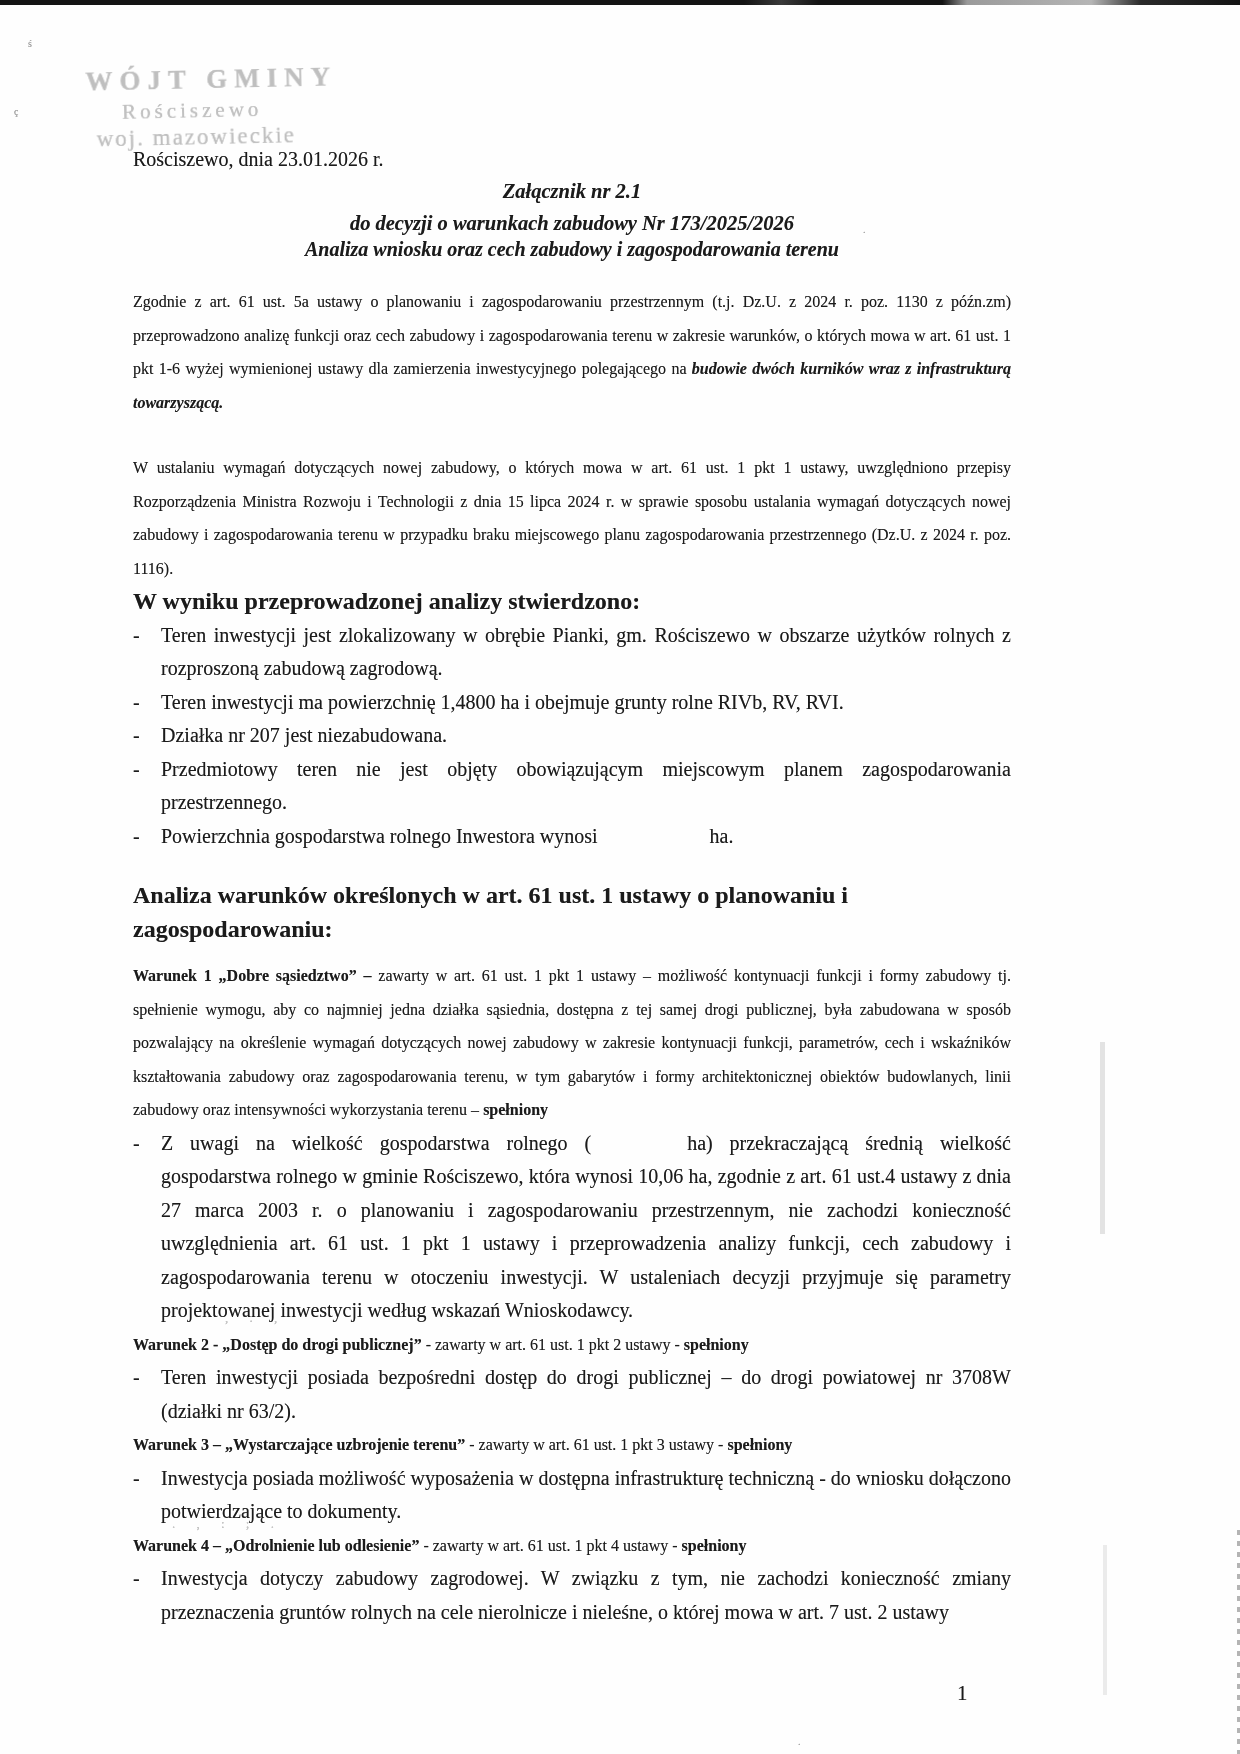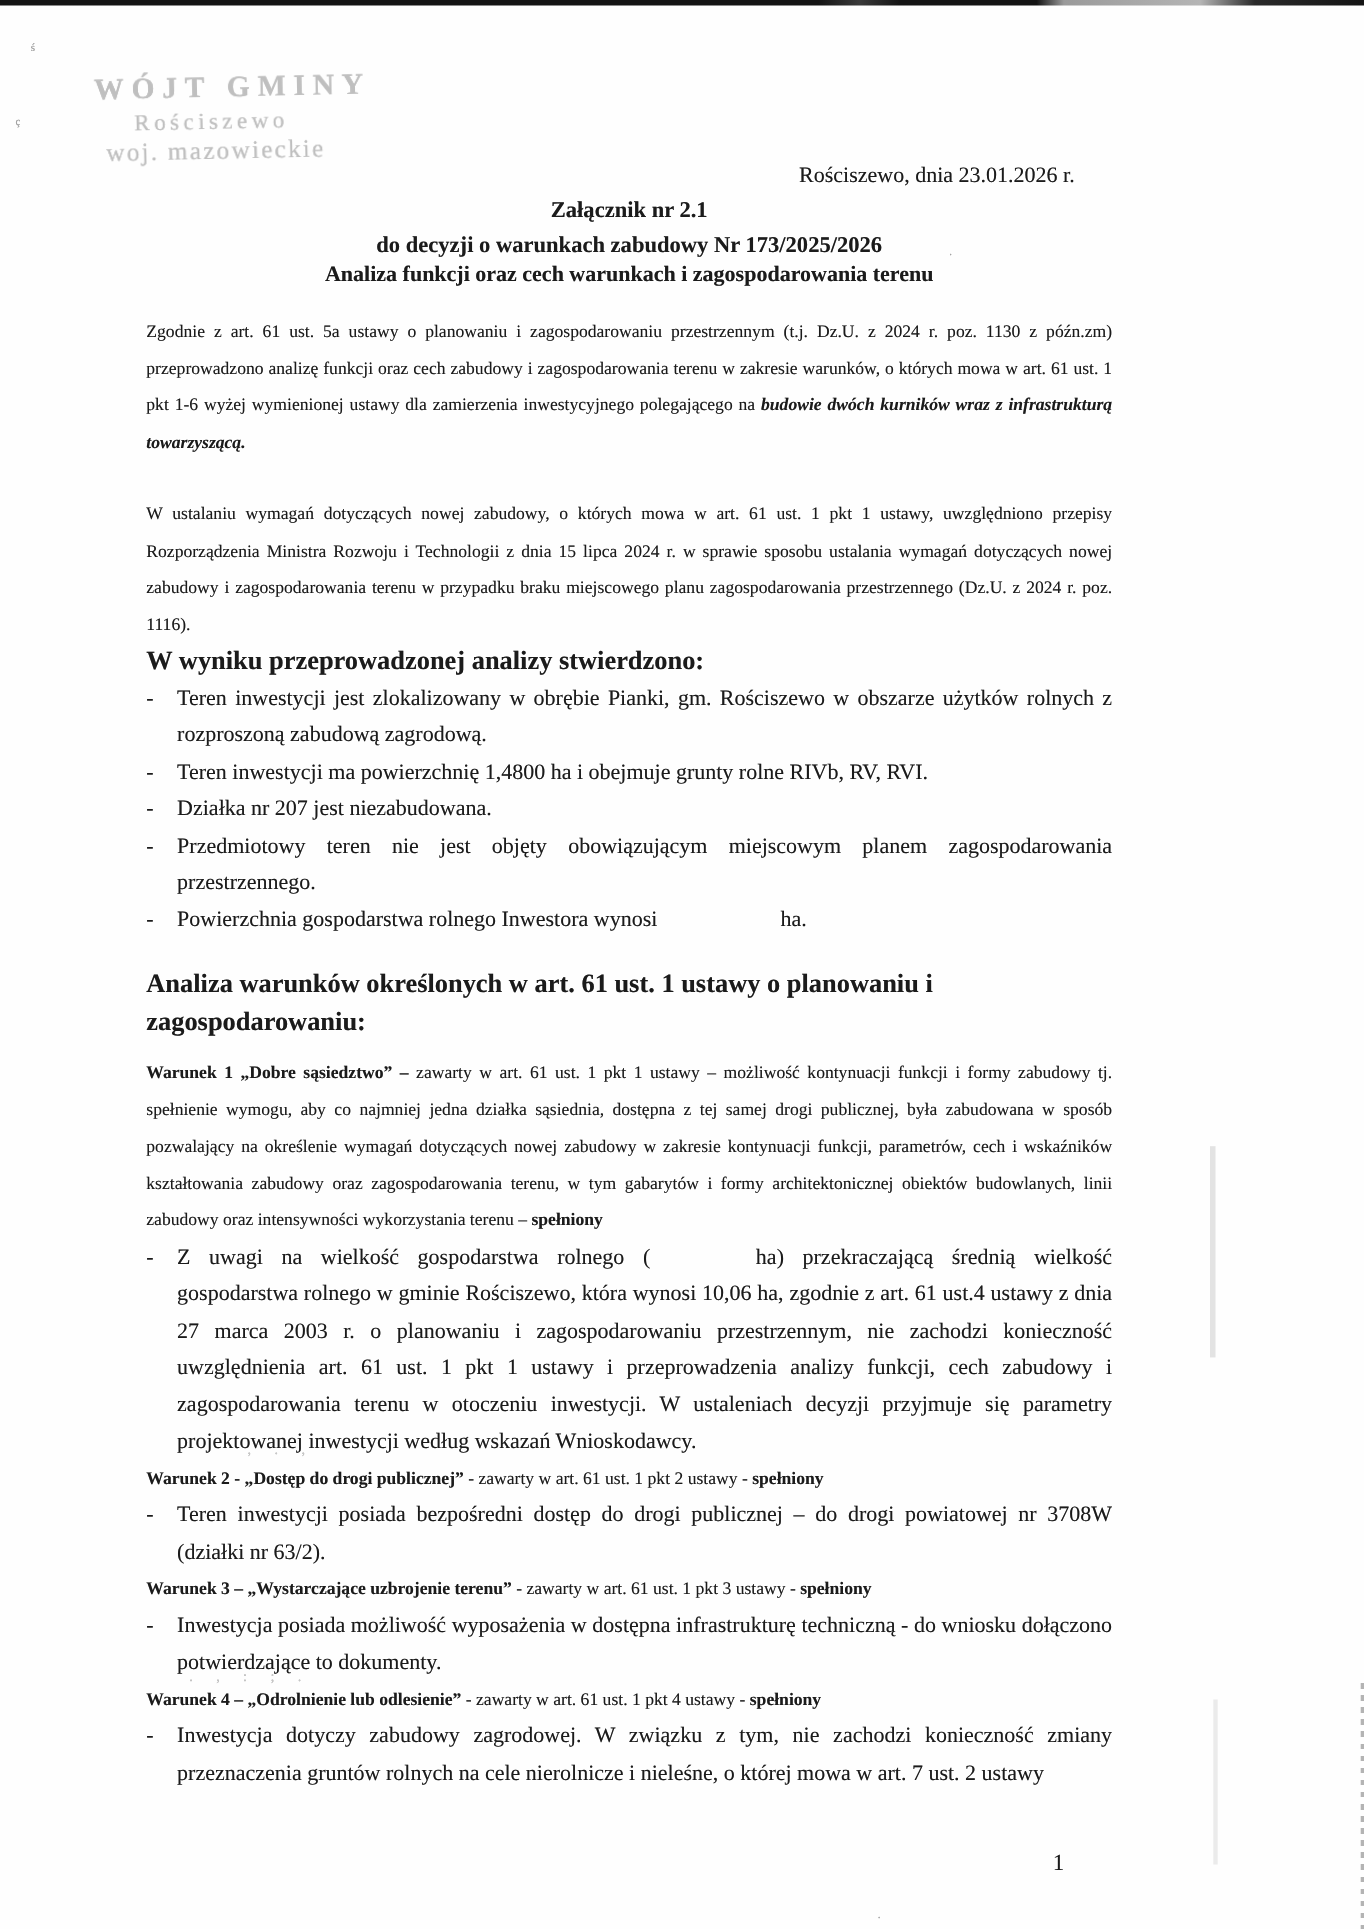--- a/index.html
+++ b/index.html
@@ -46,22 +46,22 @@
     font-weight:bold;
     user-select:none;
   }
   .stamp-l1 { font-size:27px; letter-spacing:7px; }
   .stamp-l2 { font-size:21px; letter-spacing:4px; margin:3px 0 0 36px; font-weight:normal; }
   .stamp-l3 { font-size:23px; letter-spacing:2px; margin:1px 0 0 10px; font-weight:normal; }
 
   
   .content { position:absolute; left:133px; top:0; width:878px; }
 
-  .date-line { margin-top:148px; text-align:right; padding-right:34px; font-size:20px; }
-  .title-center { text-align:center; font-weight:bold; font-size:20.5px; margin-top:9px; }
+  .date-line { margin-top:148px; padding-right:34px; font-size:20px; }
+  .title-center { text-align:center; font-weight:bold; font-size:20.5px; margin-top:9px;font-style:italic; }
   .subtitle-1 { }
   .subtitle-2 { margin-top:3px; font-size:20px; }
 
   .body-p { font-size:16px; line-height:33.5px; text-align:justify; margin:0; }
   .p-intro { margin-top:24px; }
   .p-reg { margin-top:32px; }
   .bold { font-weight:bold; }
   .bold-italic { font-weight:bold; font-style:italic; }
 
   .section-heading { font-size:24px; font-weight:bold; line-height:33.5px; margin:0; }
@@ -99,21 +99,21 @@
     <div class="stamp-l2">Rościszewo</div>
     <div class="stamp-l3">woj. mazowieckie</div>
   </div>
 
   <div class="content">
 
     <div class="date-line">Rościszewo, dnia 23.01.2026 r.</div>
 
     <div class="title-center">Załącznik nr 2.1</div>
     <div class="title-center subtitle-1">do decyzji o warunkach zabudowy Nr 173/2025/2026</div>
-    <div class="title-center subtitle-2">Analiza funkcji oraz cech warunkach i zagospodarowania terenu</div>
+    <div class="title-center subtitle-2">Analiza wniosku oraz cech zabudowy i zagospodarowania terenu</div>
 
     <p class="body-p p-intro"><span>Zgodnie z art. 61 ust. 5a ustawy o planowaniu i zagospodarowaniu przestrzennym (t.j. Dz.U. z 2024 r. poz. 1130 z późn.zm) przeprowadzono analizę funkcji oraz cech zabudowy i zagospodarowania terenu w zakresie warunków, o których mowa w art. 61 ust. 1 pkt 1-6 wyżej wymienionej ustawy dla zamierzenia inwestycyjnego polegającego na </span><span class="bold-italic">budowie dwóch kurników wraz z infrastrukturą towarzyszącą.</span></p>
 
     <p class="body-p p-reg">W ustalaniu wymagań dotyczących nowej zabudowy, o których mowa w art. 61 ust. 1 pkt 1 ustawy, uwzględniono przepisy Rozporządzenia Ministra Rozwoju i Technologii z dnia 15 lipca 2024 r. w sprawie sposobu ustalania wymagań dotyczących nowej zabudowy i zagospodarowania terenu w przypadku braku miejscowego planu zagospodarowania przestrzennego (Dz.U. z 2024 r. poz. 1116).</p>
 
     <div class="section-heading">W wyniku przeprowadzonej analizy stwierdzono:</div>
 
     <div>
       <div class="bullet">
         <span class="dash">-</span>

